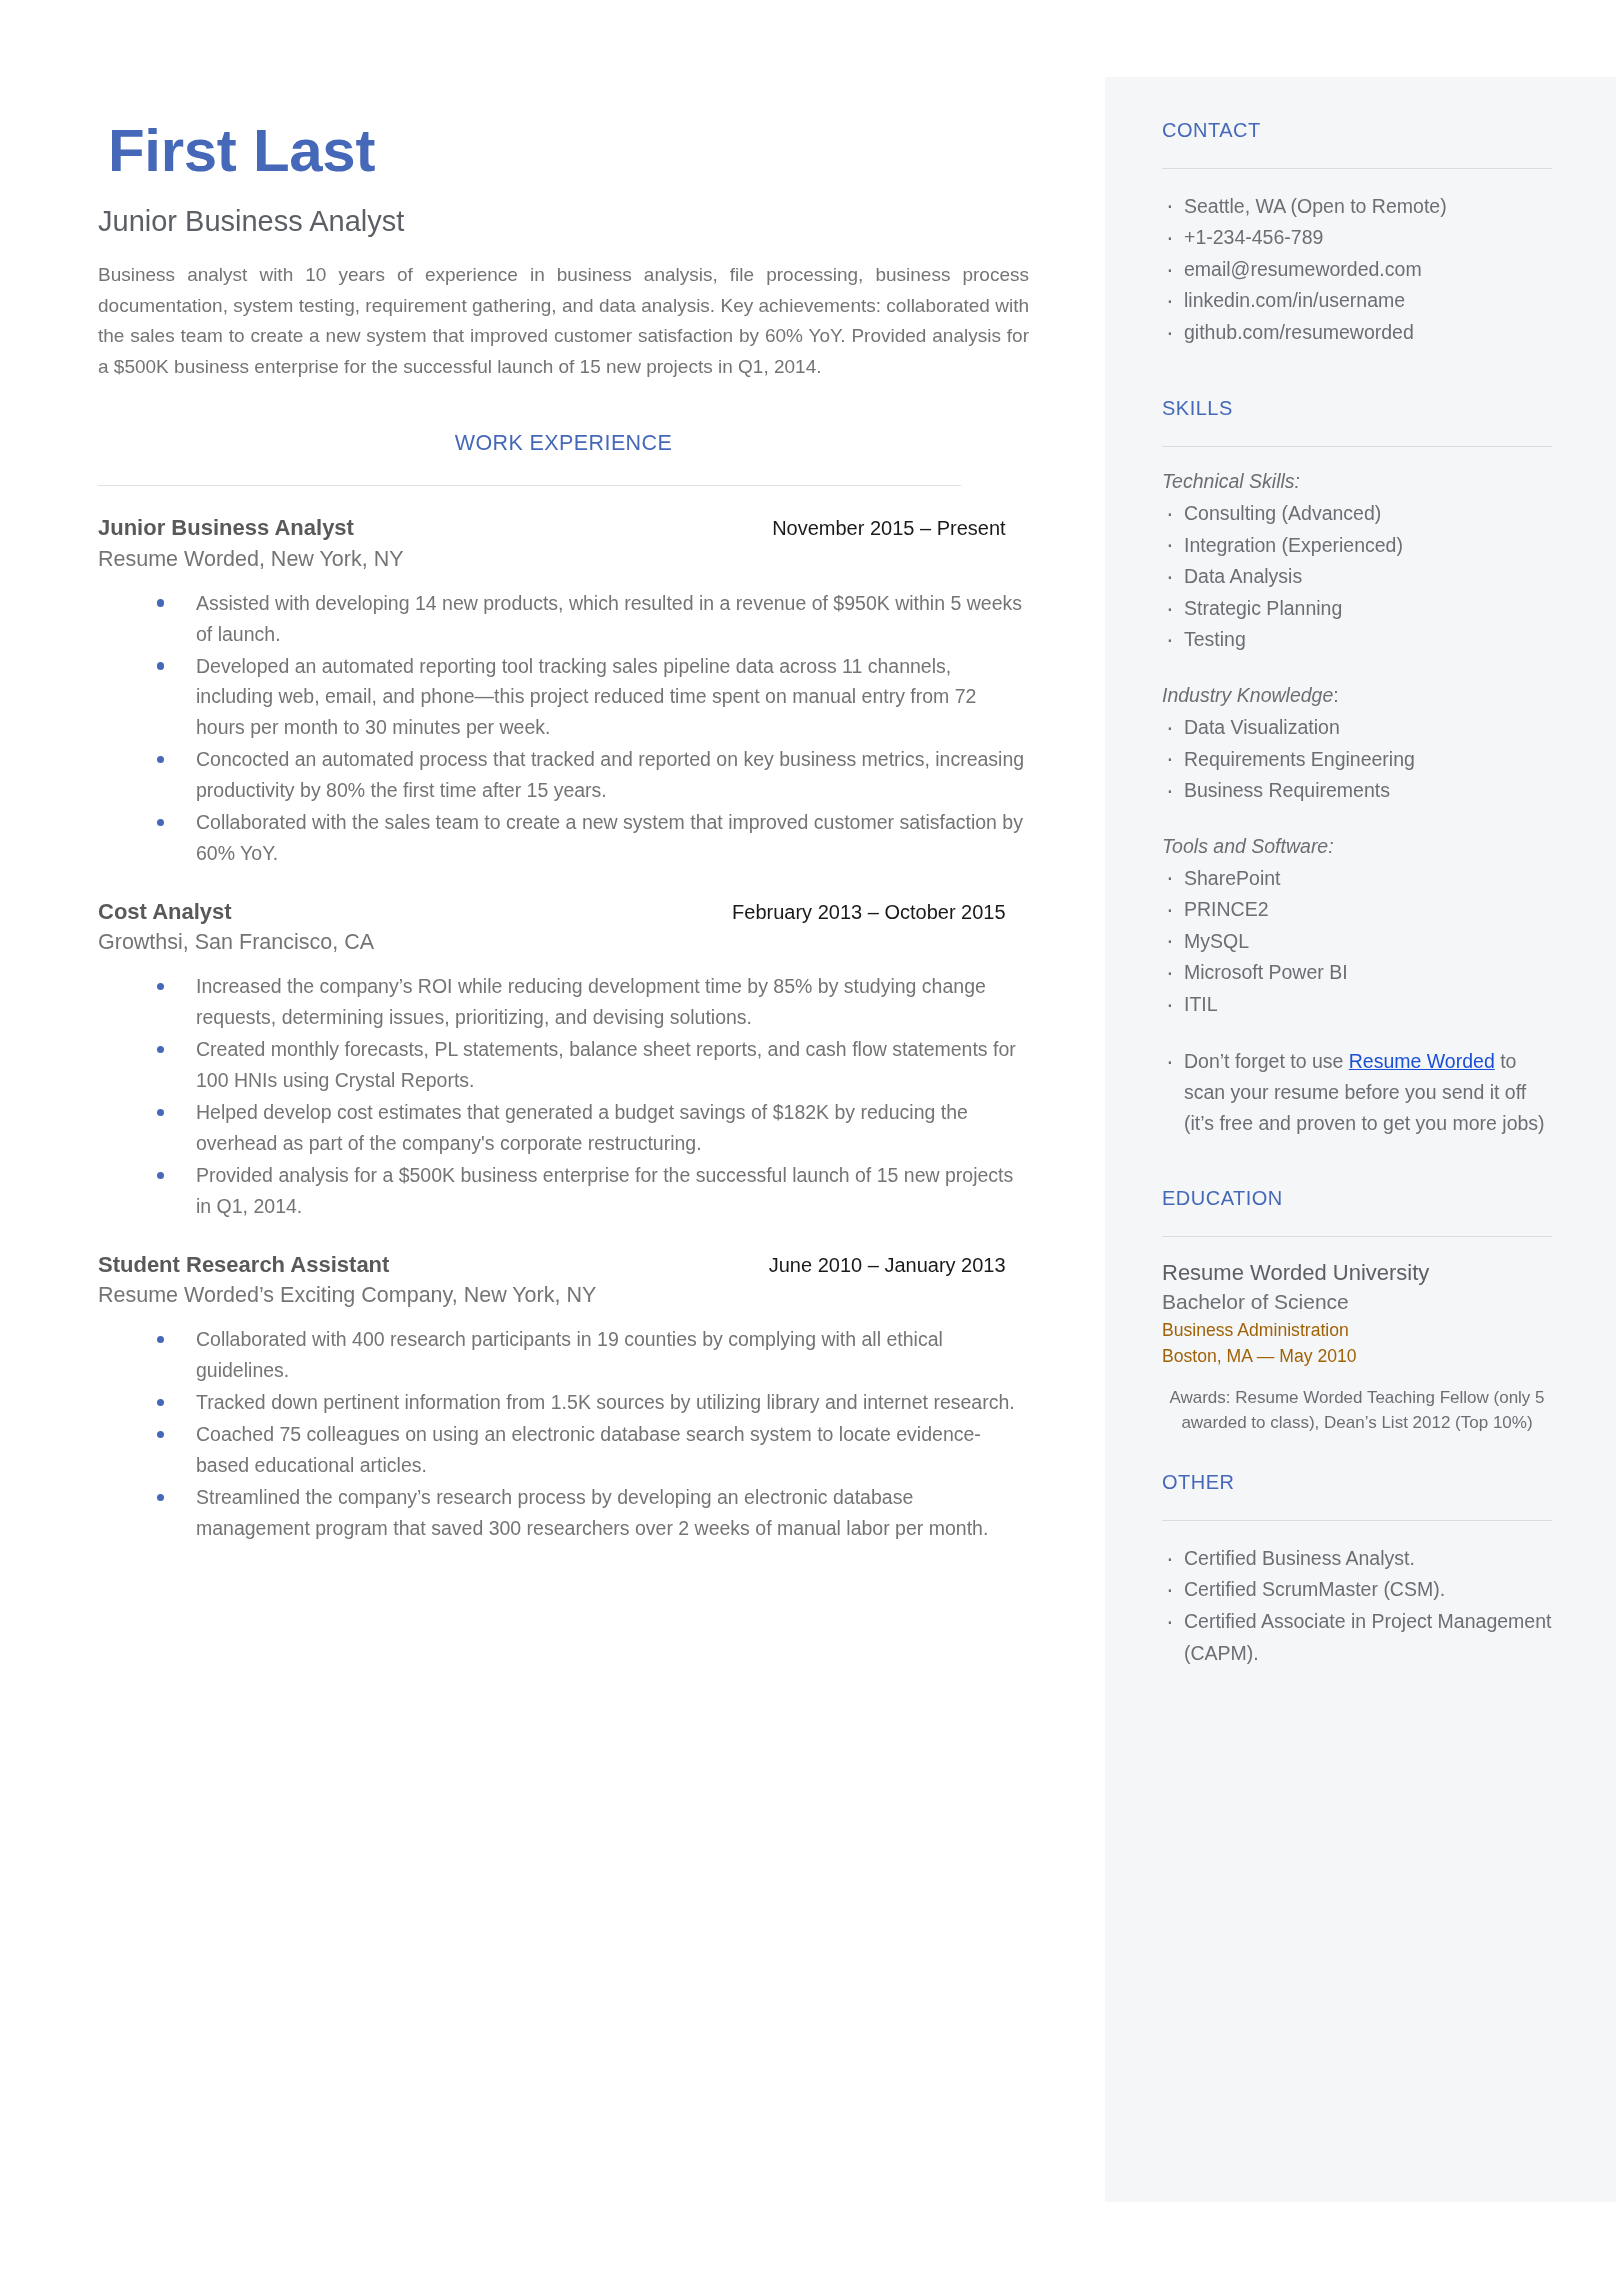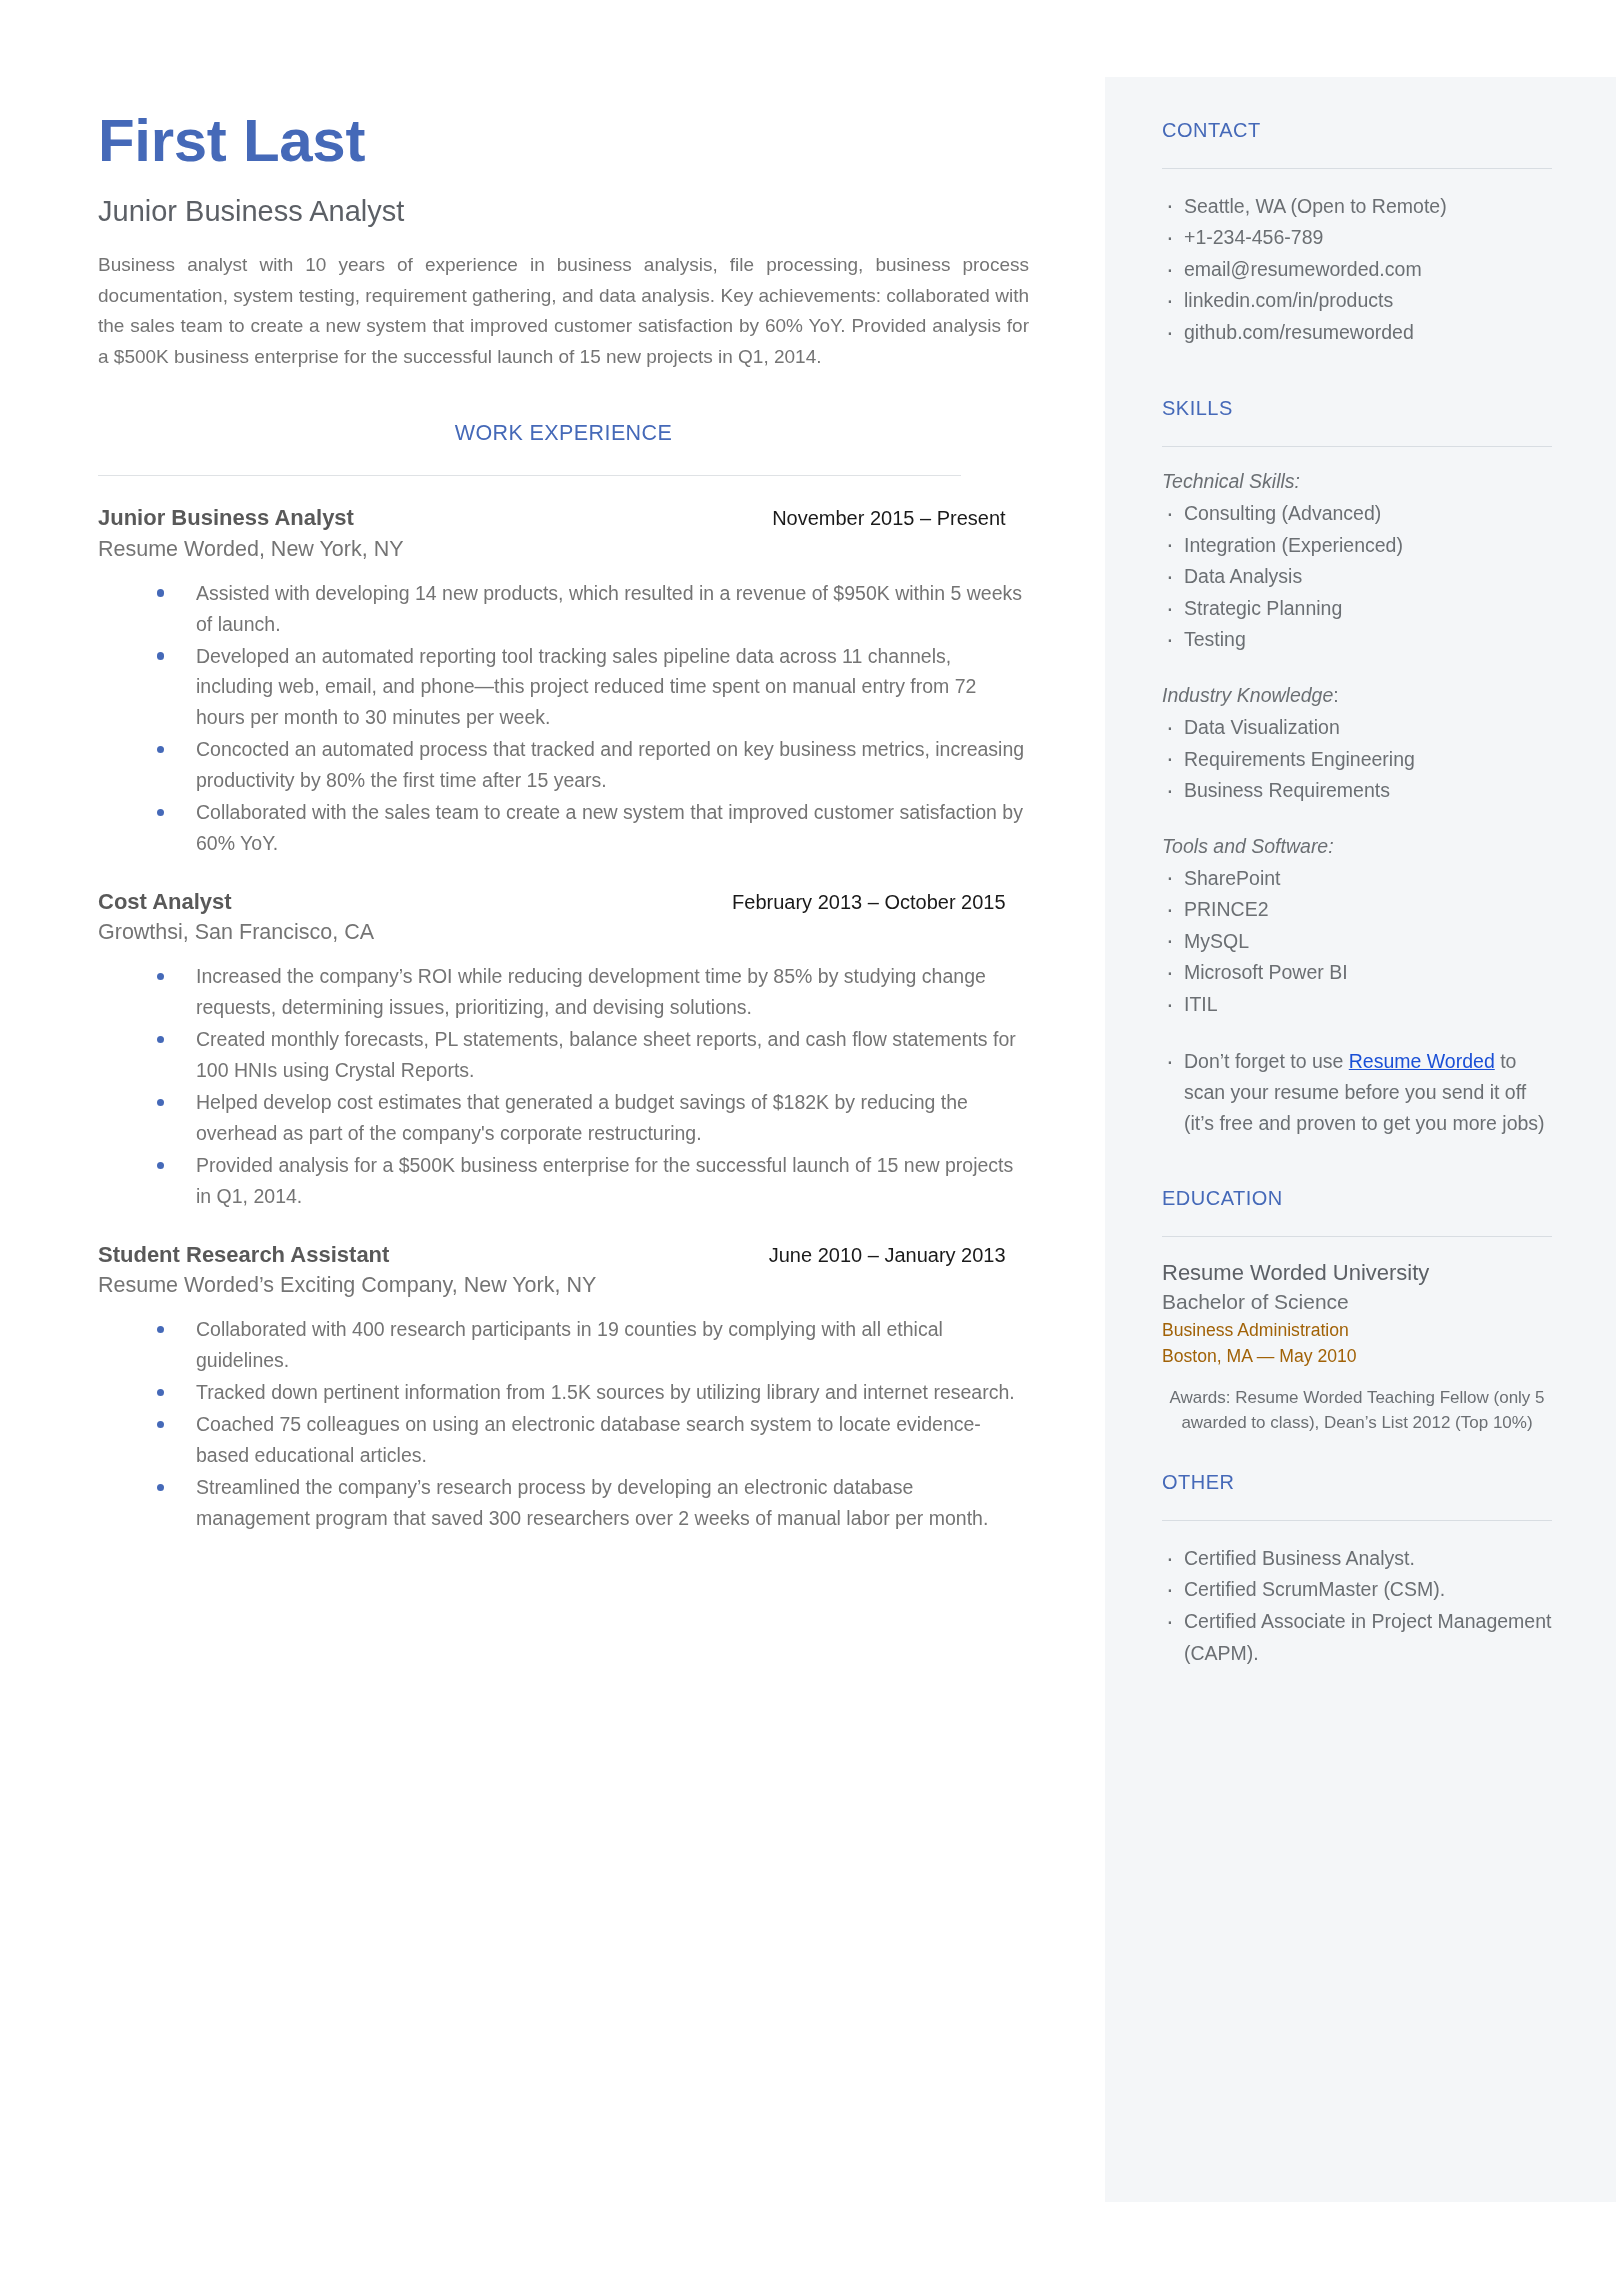--- a/index.html
+++ b/index.html
@@ -129,21 +129,21 @@
   .main {
     position: absolute;
     left: 98px;
     top: 111px;
     width: 931px;
   }
   .name {
     font-size: 60px;
     font-weight: bold;
     color: #4569b8;
-    margin: 0;
+    margin: 10px;
     line-height: 1.0;
     letter-spacing: -0.3px;
   }
   .role-title {
     font-size: 29px;
     color: #5c6066;
     font-weight: 400;
     margin: 25px 0 0 0;
     line-height: 1.1;
   }
@@ -280,21 +280,21 @@
   </div>
 
   <aside class="sidebar">
 
     <h2 class="side-head">CONTACT</h2>
     <div class="side-rule"></div>
     <ul class="side-list">
       <li>Seattle, WA (Open to Remote)</li>
       <li>+1-234-456-789</li>
       <li>email@resumeworded.com</li>
-      <li>linkedin.com/in/products</li>
+      <li>linkedin.com/in/username</li>
       <li>github.com/resumeworded</li>
     </ul>
 
     <div class="block-gap-lg"></div>
 
     <h2 class="side-head">SKILLS</h2>
     <div class="side-rule"></div>
 
     <div class="skill-group">
       <div class="sub-label">Technical Skills:</div>

